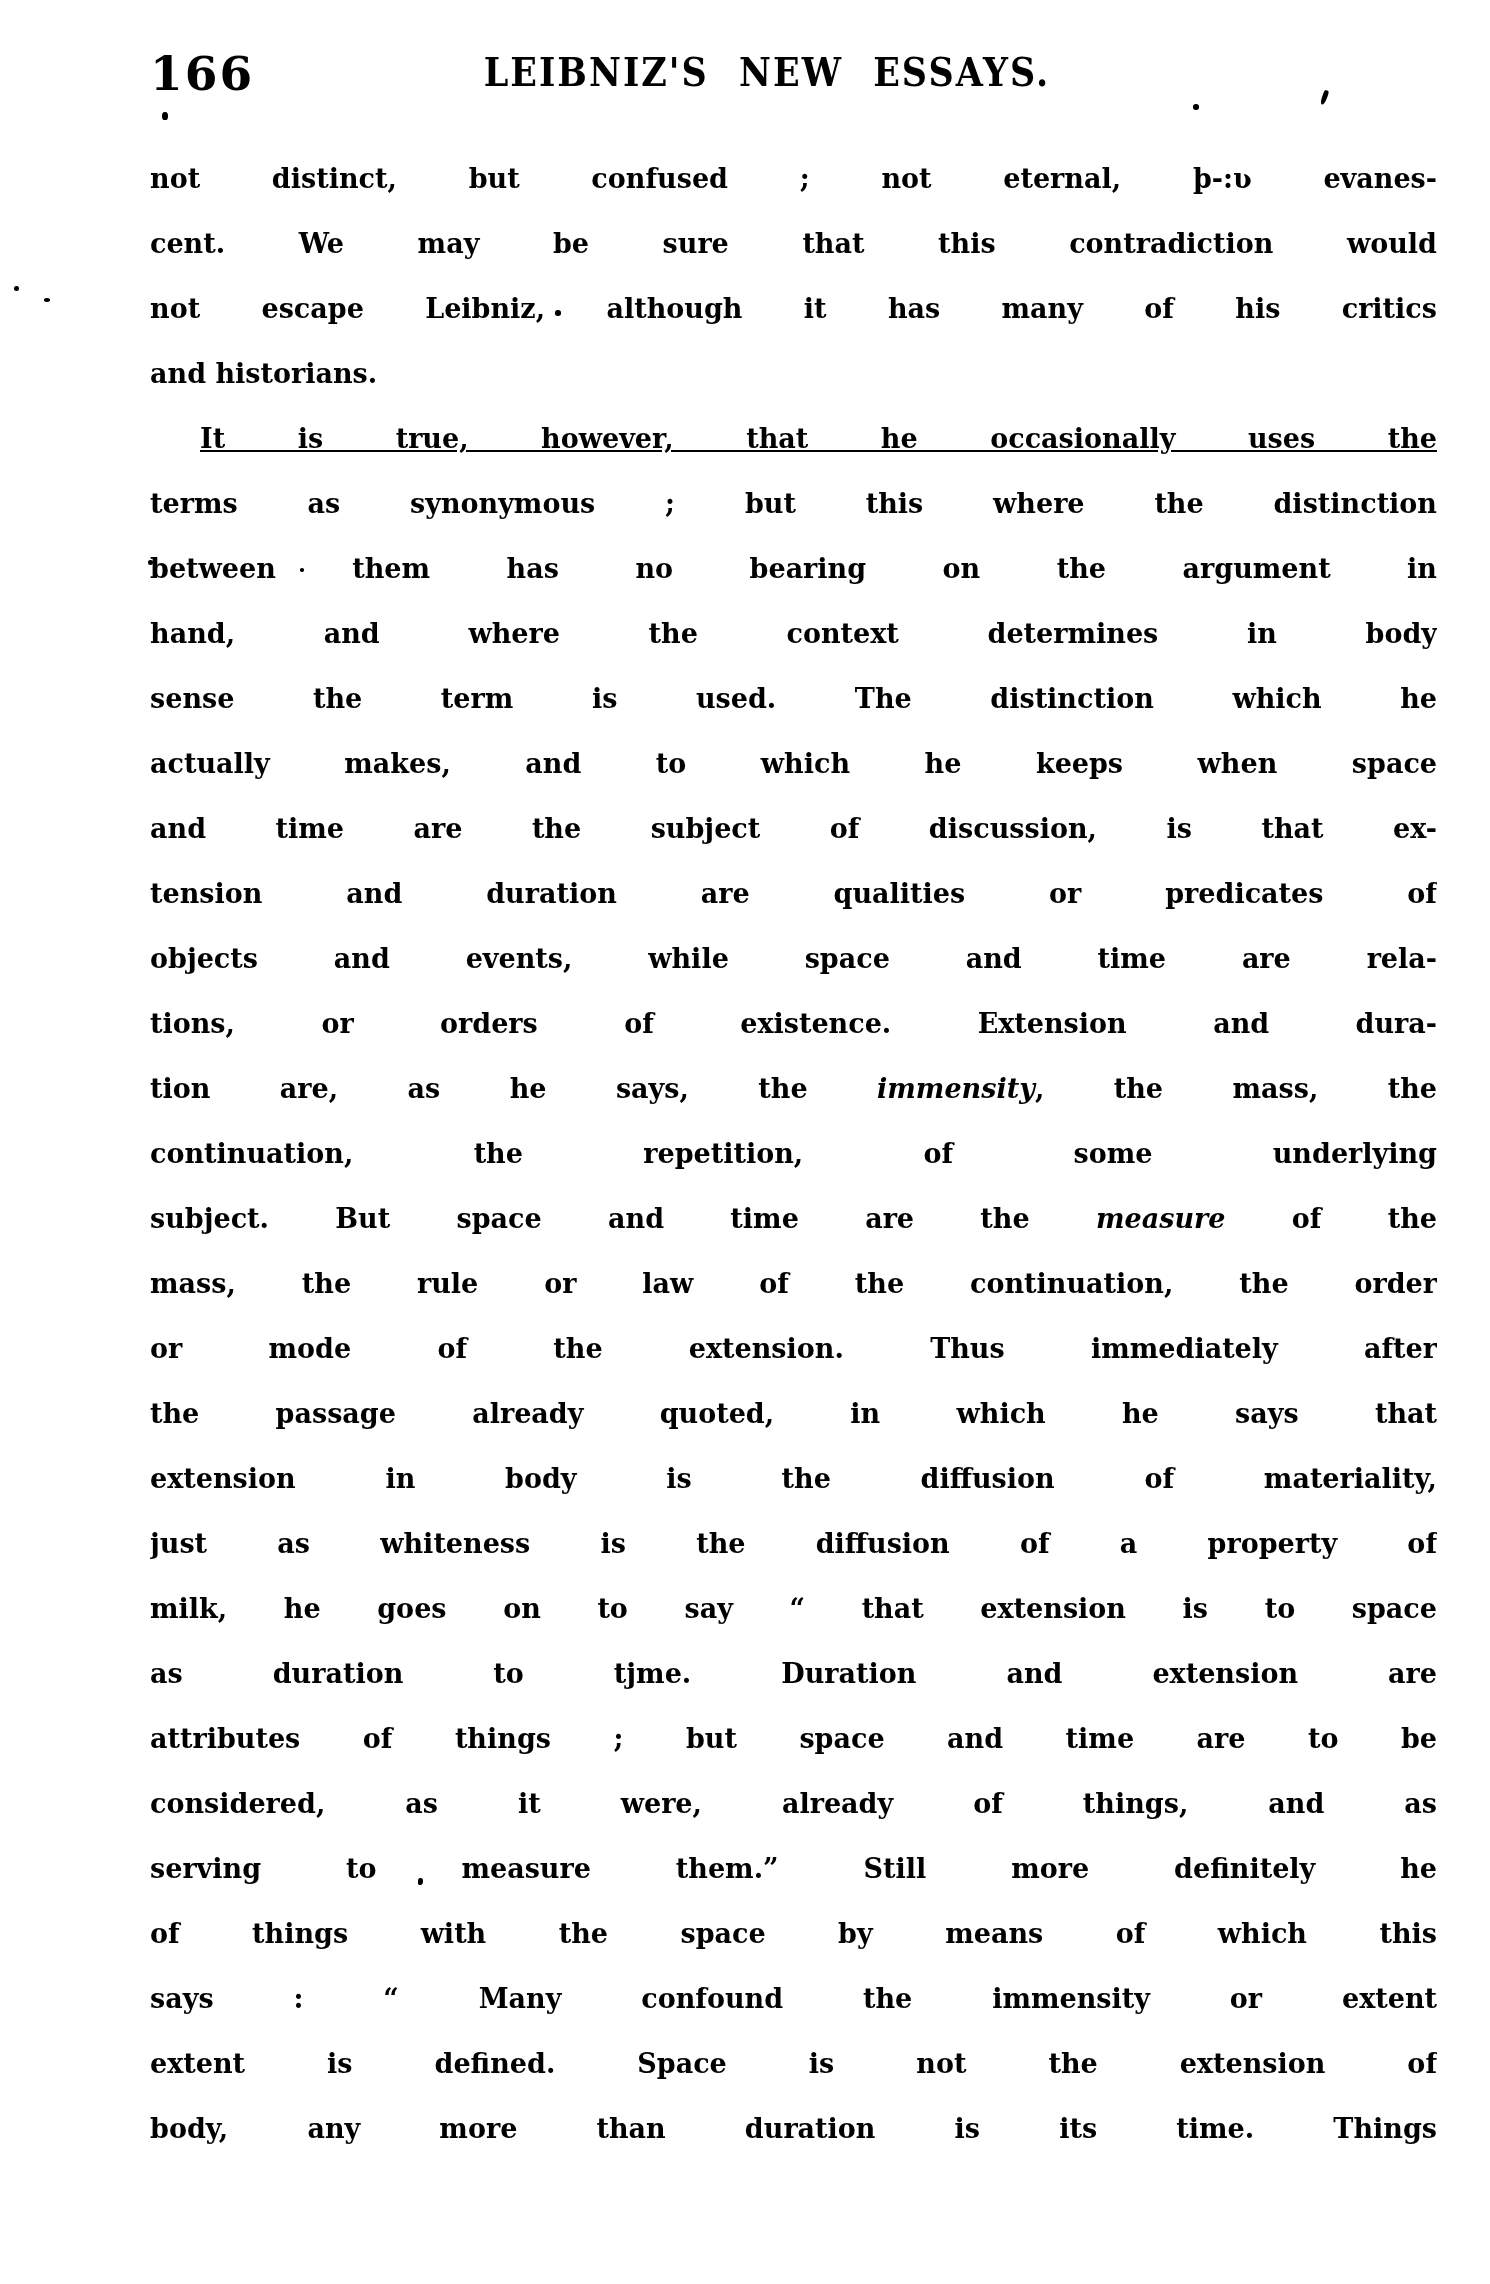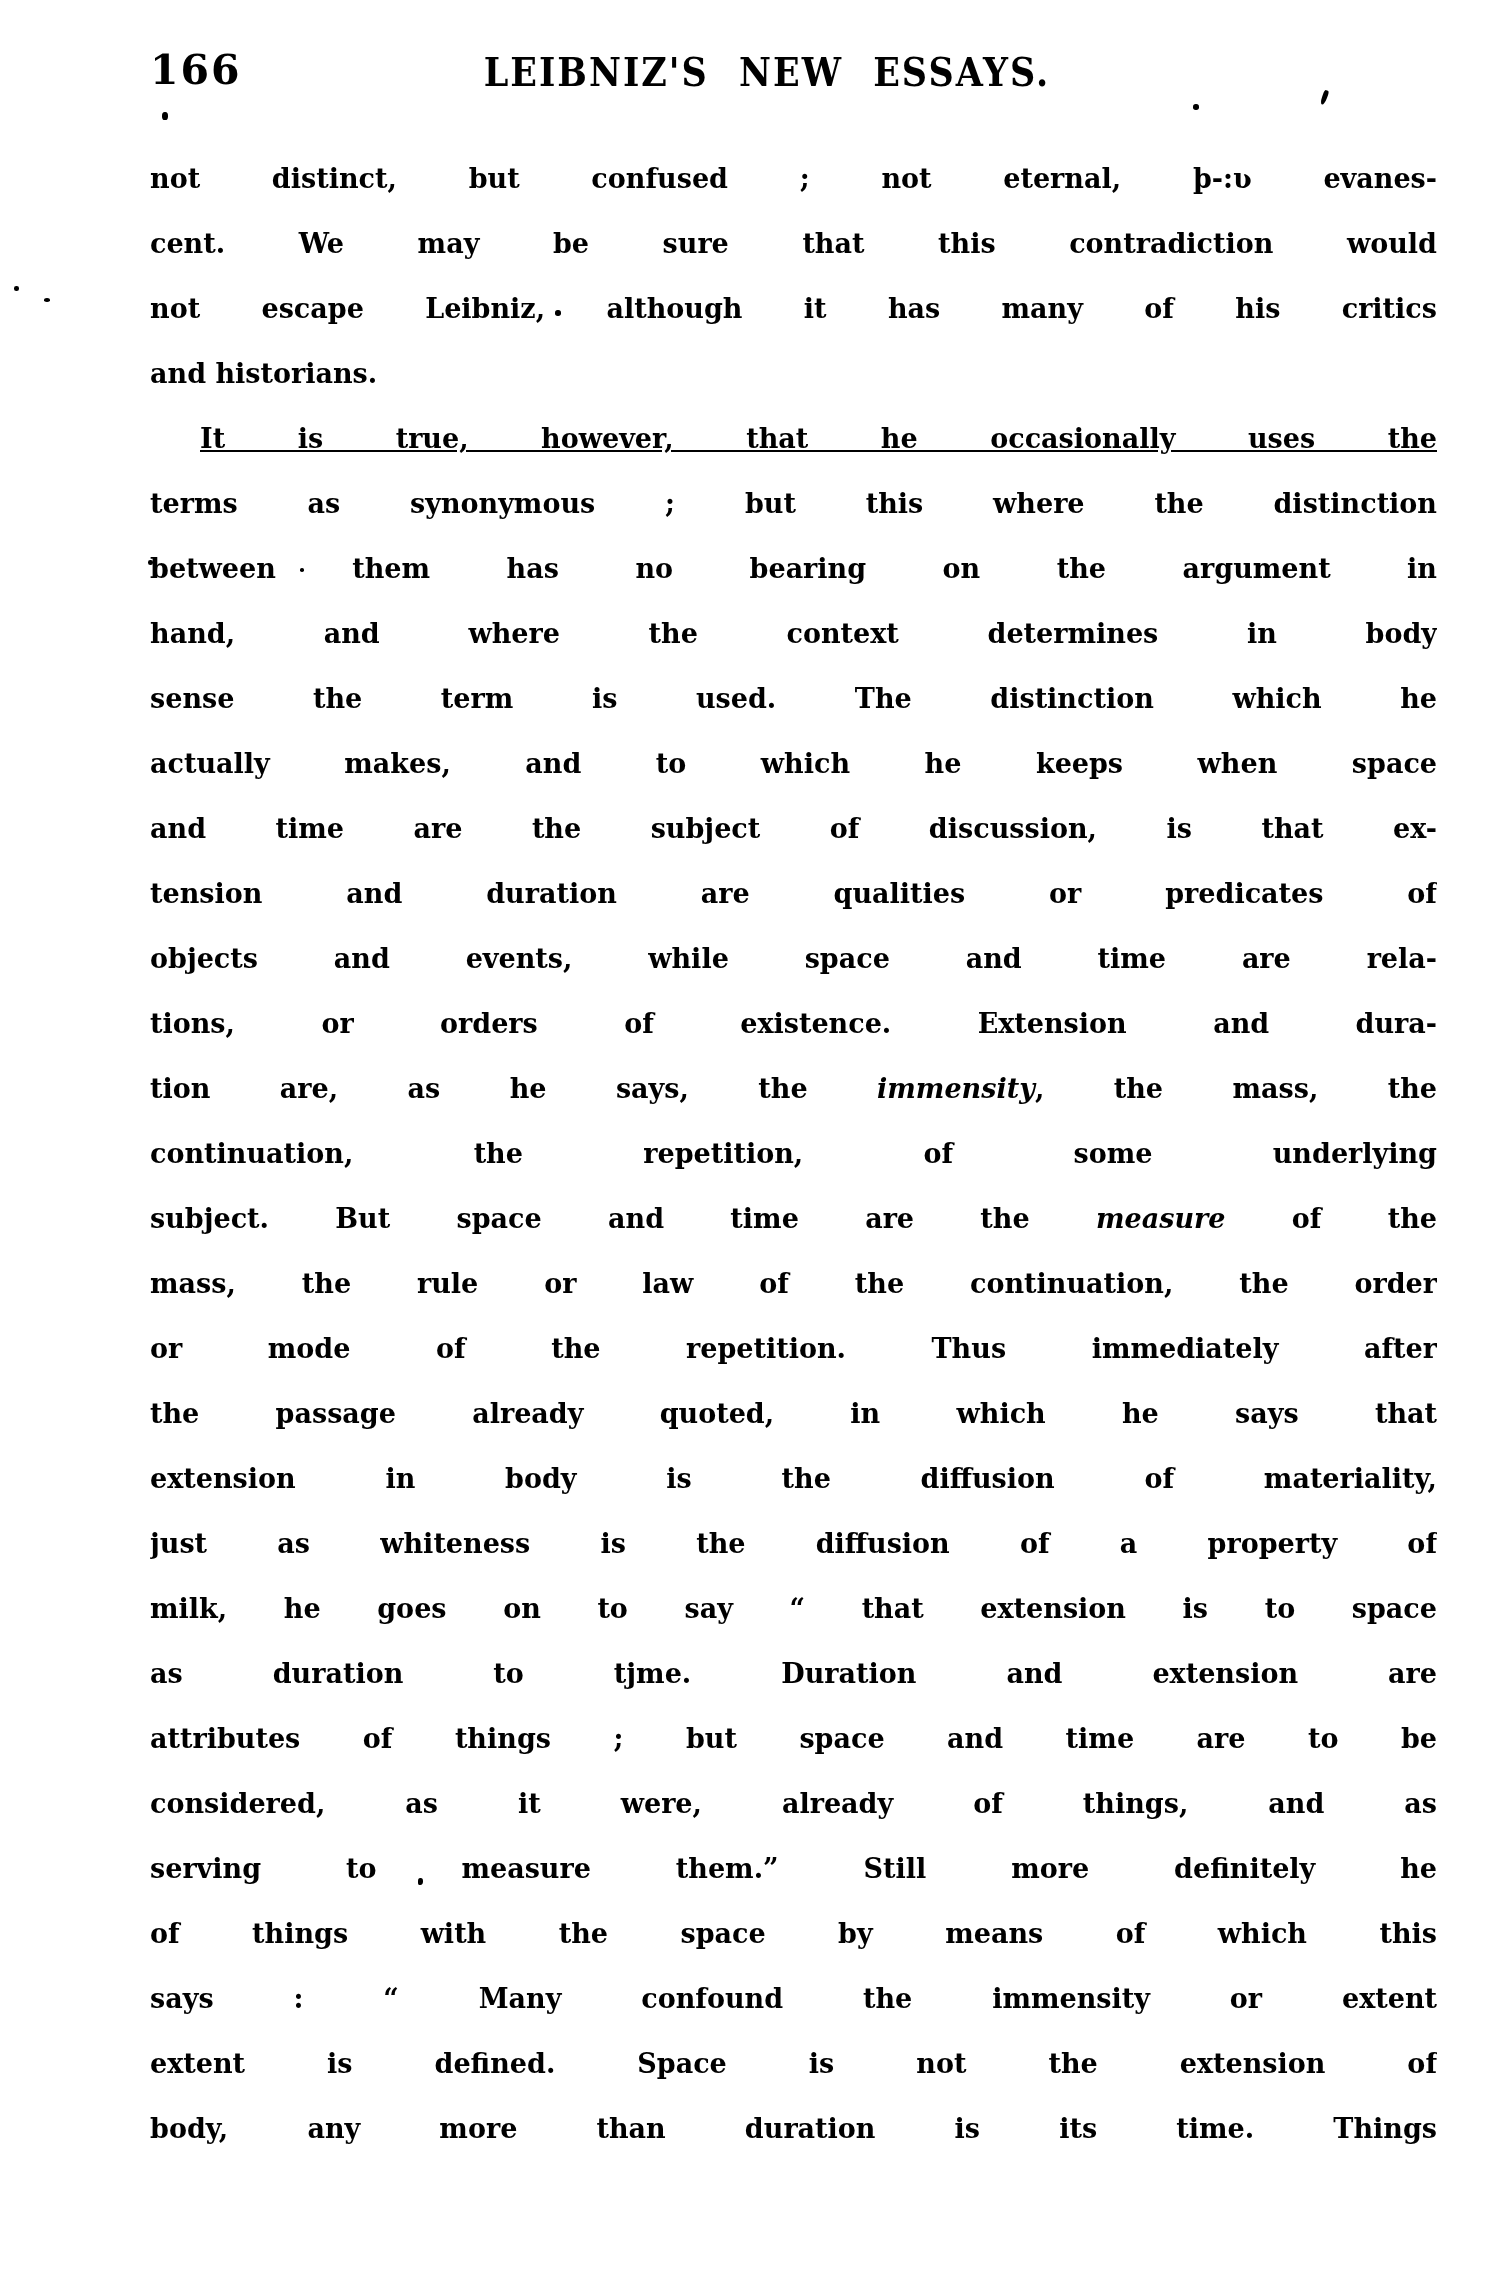--- a/index.html
+++ b/index.html
@@ -21,21 +21,21 @@
     position: absolute;
     top: 48px;
     left: 0;
     right: 0;
     height: 60px;
   }
   .page-number {
     position: absolute;
     left: 150px;
     top: 2px;
-    font-size: 41px;
+    font-size: 47px;
     font-weight: bold;
     letter-spacing: 2px;
     line-height: 1;
   }
   .running-title {
     position: absolute;
     left: 0;
     right: 0;
     top: 6px;
     margin-left: 44px;           
@@ -105,21 +105,21 @@
       <div class="line"><span>sense the term is used. The distinction which he</span></div>
       <div class="line"><span>actually makes, and to which he keeps when space</span></div>
       <div class="line"><span>and time are the subject of discussion, is that ex-</span></div>
       <div class="line"><span>tension and duration are qualities or predicates of</span></div>
       <div class="line"><span>objects and events, while space and time are rela-</span></div>
       <div class="line"><span>tions, or orders of existence. Extension and dura-</span></div>
       <div class="line"><span>tion are, as he says, the </span><em>immensity</em><span>, the mass, the</span></div>
       <div class="line"><span>continuation, the repetition, of some underlying</span></div>
       <div class="line"><span>subject. But space and time are the </span><em>measure</em><span> of the</span></div>
       <div class="line"><span>mass, the rule or law of the continuation, the order</span></div>
-      <div class="line"><span>or mode of the repetition. Thus immediately after</span></div>
+      <div class="line"><span>or mode of the extension. Thus immediately after</span></div>
       <div class="line"><span>the passage already quoted, in which he says that</span></div>
       <div class="line"><span>extension in body is the diffusion of materiality,</span></div>
       <div class="line"><span>just as whiteness is the diffusion of a property of</span></div>
       <div class="line"><span>milk, he goes on to say “ that extension is to space</span></div>
       <div class="line"><span>as duration to tjme. Duration and extension are</span></div>
       <div class="line"><span>attributes of things ; but space and time are to be</span></div>
       <div class="line"><span>considered, as it were, already of things, and as</span></div>
       <div class="line"><span>serving to measure them.” Still more definitely he</span></div>
       <div class="line"><span>of things with the space by means of which this</span></div>
       <div class="line"><span>says : “ Many confound the immensity or extent</span></div>

